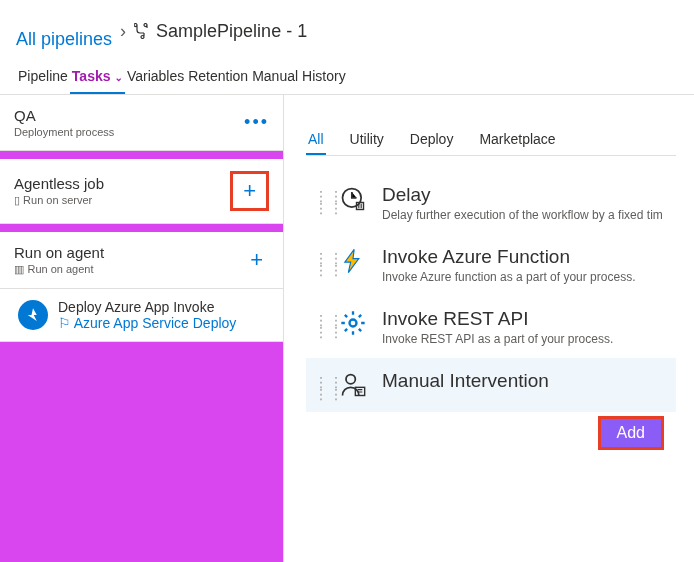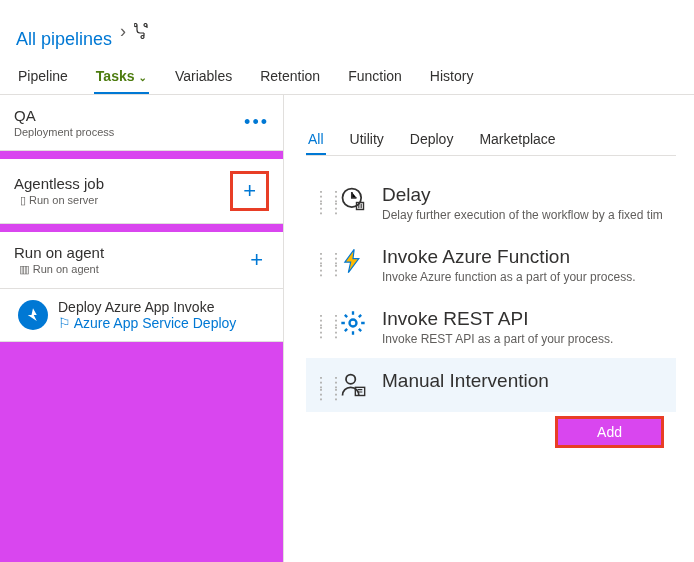--- a/index.html
+++ b/index.html
@@ -1,29 +1,29 @@
 <!DOCTYPE html>
 <html><head>
 <meta charset="utf-8">
 <style>
 * { box-sizing: border-box; margin: 0; padding: 0; }
 body { font-family: "Segoe UI", Arial, sans-serif; font-size: 14px; color: #323130; background: #fff; width: 694px; height: 562px; overflow: hidden; }
 .breadcrumb { display: flex; align-items: center; padding: 12px 16px 8px; font-size: 18px; }
 .breadcrumb .link { color: #0078d4; cursor: pointer; margin-top: 17px; }
 .breadcrumb .sep { color: #605e5c; margin: 0 8px; }
 .breadcrumb .icon-merge { margin-right: 6px; color: #323130; }
-.tabs { display: flex; gap: 24px; padding: 0 16px; border-bottom: 1px solid #e1dfdd; }
+.tabs { display: flex; padding: 0 16px; border-bottom: 1px solid #e1dfdd; }
 .tabs .tab { padding: 10px 2px 8px; cursor: pointer; color: #323130; font-size: 14px; }
-.tabs .tab.active { color: #4d7c0f; border-bottom: 2px solid #0078d4; font-weight: 600; }
+.tabs .tab.active { color: #a21caf; border-bottom: 2px solid #0078d4; font-weight: 600; }
 .tabs .chev { font-size: 10px; margin-left: 4px; }
 .main { display: flex; height: calc(100% - 88px); }
 .left { width: 284px; border-right: 1px solid #e1dfdd; background: #d946ef; }
 .left .row { background: #fff; border-bottom: 1px solid #e1dfdd; padding: 12px 14px; display: flex; justify-content: space-between; align-items: center; margin-bottom: 8px; }
 .left .row .title { font-size: 15px; }
-.left .row .sub { font-size: 11px; color: #605e5c; margin-top: 2px; text-align: center; }
+.left .row .sub { font-size: 11px; color: #605e5c; margin-top: 2px; }
 .left .row .plus { color: #0078d4; font-size: 22px; font-weight: 300; padding: 0 6px; cursor: pointer; }
 .left .row .dots { color: #0078d4; font-size: 18px; letter-spacing: 2px; cursor: pointer; }
 .left .row.hl .plus { border: 3px solid #e83e26; padding: 4px 10px; }
 .left .subrow { background: #fff; padding: 10px 14px 10px 18px; display: flex; align-items: center; gap: 10px; border-bottom: 1px solid #e1dfdd; }
 .left .subrow .circ { width: 30px; height: 30px; border-radius: 50%; background: #0078d4; display: flex; align-items: center; justify-content: center; color: #fff; font-size: 14px; }
 .right { flex: 1; padding: 30px 18px 18px 22px; overflow: hidden; }
 .right-head { display: flex; align-items: center; gap: 18px; margin-bottom: 20px; }
 .right-head h2 { font-size: 19px; font-weight: 400; }
 .right-head .vsep { width: 1px; height: 20px; background: #c8c6c4; }
 .right-head .refresh { color: #323130; cursor: pointer; font-size: 14px; }
@@ -31,42 +31,43 @@
 .task-tabs .ttab { padding: 6px 2px; cursor: pointer; }
 .task-tabs .ttab.active { color: #0078d4; border-bottom: 2px solid #0078d4; }
 .task-list { display: flex; flex-direction: column; }
 .task { display: flex; align-items: flex-start; gap: 14px; padding: 12px 8px; }
 .task.sel { background: #eff6fc; }
 .task .grip { color: #a19f9d; font-size: 14px; line-height: 12px; letter-spacing: 1px; padding-top: 6px; cursor: grab; width: 10px; }
 .task .ticon { width: 30px; height: 30px; display: flex; align-items: center; justify-content: center; flex-shrink: 0; }
 .task .tbody .tt { font-size: 19px; }
 .task .tbody .td { font-size: 12px; color: #605e5c; margin-top: 2px; white-space: nowrap; overflow: hidden; }
 .add-wrap { display: flex; justify-content: flex-end; padding: 4px 12px 0 0; }
-.add-btn { background: #d946ef; color: #fff; border: 3px solid #e83e26; padding: 5px 39px; font-size: 14px; cursor: pointer; }
+.add-btn { background: #8b5cf6; color: #fff; border: 3px solid #e83e26; padding: 5px 16px; font-size: 16px; cursor: pointer; }
 svg { display: block; }
 </style>
 </head>
 <body>
 
 <div class="breadcrumb">
   <span class="link">All pipelines</span>
   <span class="sep">›</span>
   <span class="icon-merge">
     <svg width="16" height="16" viewBox="0 0 16 16">
         <path fill="none" stroke="#323130" stroke-width="1.2" d="M3 2v5a3 3 0 003 3h4M3 2a1.5 1.5 0 100 .01M13 2a1.5 1.5 0 100 .01M13 2v3M10 14a1.5 1.5 0 100 .01M10 10v3"></path>
       </svg>
   </span>
+  <span>SamplePipeline - 1</span>
 </div>
 
 <div class="tabs">
   <div class="tab">Pipeline</div>
   <div class="tab active"><span>Tasks</span><span class="chev">⌄</span></div>
   <div class="tab">Variables</div>
   <div class="tab">Retention</div>
-  <div class="tab">Function</div>
+  <div class="tab">Manual</div>
   <div class="tab">History</div>
 </div>
 
 <div class="main">
   <div class="left">
     <div class="row">
       <div>
         <div class="title">QA</div>
         <div class="sub">Deployment process</div>
       </div>

